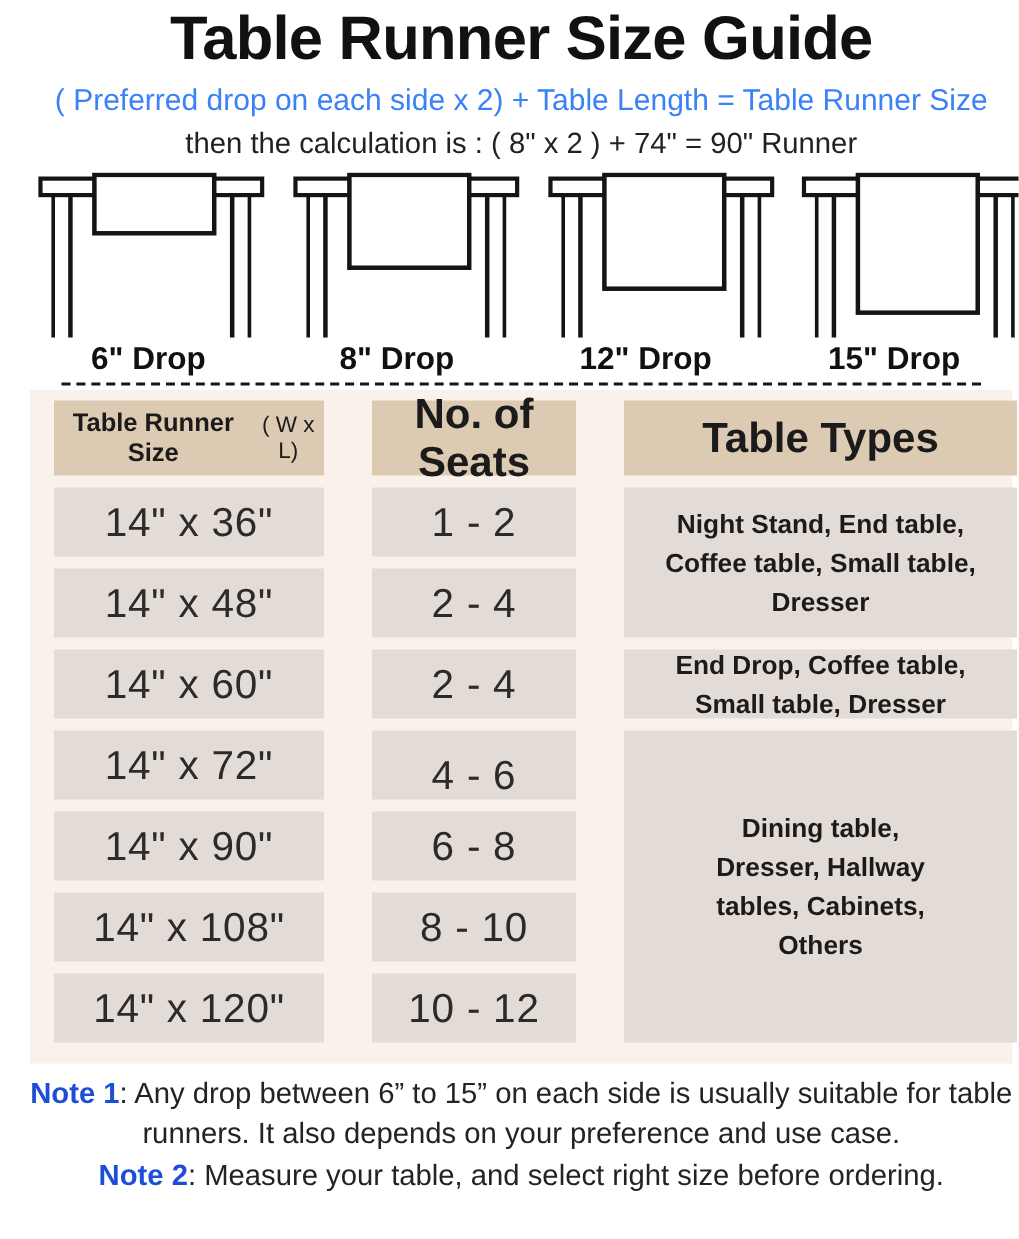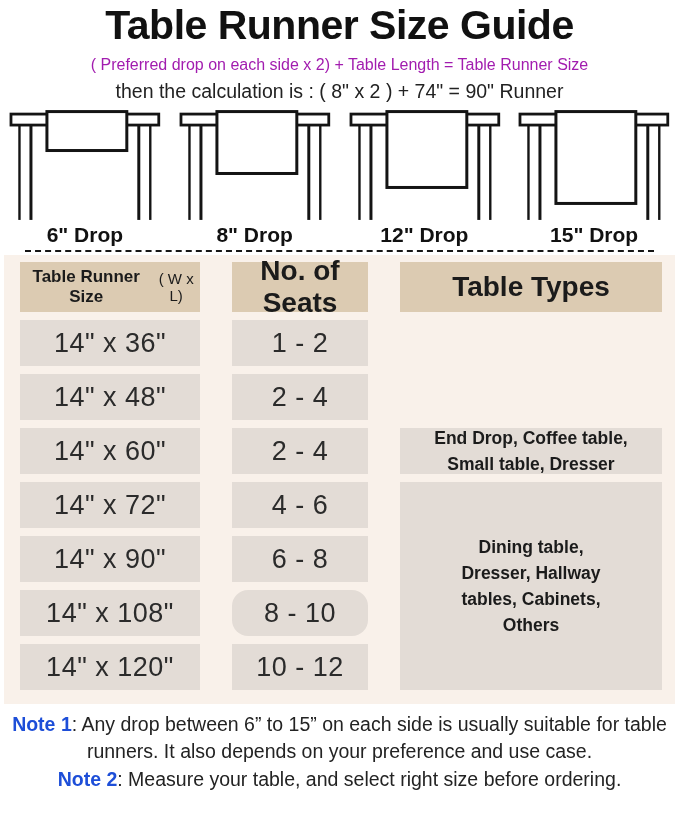--- a/index.html
+++ b/index.html
@@ -3,36 +3,36 @@
 <meta charset="utf-8">
 <style>
   * { box-sizing: border-box; margin: 0; padding: 0; }
   html, body { width: 679px; height: 826px; }
   body {
     background: #ffffff;
     font-family: "Liberation Sans", "DejaVu Sans", sans-serif;
     color: #1b1b1b;
     overflow: hidden;
   }
-  .page { width: 679px; height: 620px; }
+  .page { width: 679px; height: 620px; padding-left: 16px; }
 
   
   .title {
     text-align: center;
     font-size: 41px;
     font-weight: 800;
     letter-spacing: -0.5px;
     padding-top: 2px;
     color: #111;
   }
   .formula {
     text-align: center;
-    font-size: 16px;
+    font-size: 20px;
     margin-top: 7px;
-    color: #a21caf;
+    color: #3b82f6;
   }
   .example {
     text-align: center;
     font-size: 19.5px;
     margin-top: 6px;
     color: #222;
   }
 
   
   .diagrams {
@@ -207,33 +207,36 @@
 
       <div class="cell" style="grid-column:2; grid-row:2;">
           <span class="val">1 - 2</span>
         </div>
       <div class="cell" style="grid-column:2; grid-row:3;">
           <span class="val">2 - 4</span>
         </div>
       <div class="cell" style="grid-column:2; grid-row:4;">
           <span class="val">2 - 4</span>
         </div>
-      <div class="cell" style="grid-column:2; grid-row:5;">
+      <div class="cell" style="grid-column:2; grid-row:5;align-items:flex-end;">
           <span class="val">4 - 6</span>
         </div>
       <div class="cell" style="grid-column:2; grid-row:6;">
           <span class="val">6 - 8</span>
         </div>
-      <div class="cell" style="grid-column:2; grid-row:7;border-radius:16px;">
+      <div class="cell" style="grid-column:2; grid-row:7;">
           <span class="val">8 - 10</span>
         </div>
       <div class="cell" style="grid-column:2; grid-row:8;">
           <span class="val">10 - 12</span>
         </div>
 
+      <div class="cell" style="grid-column:3; grid-row:2 / span 2;">
+        <span class="types">Night Stand, End table, Coffee table, Small table, Dresser</span>
+      </div>
       <div class="cell" style="grid-column:3; grid-row:4;">
         <span class="types">End Drop, Coffee table, Small table, Dresser</span>
       </div>
       <div class="cell" style="grid-column:3; grid-row:5 / span 4;">
         <span class="types" style="padding:0 60px;">Dining table, Dresser, Hallway tables, Cabinets, Others</span>
       </div>
 
     </div>
   </div>
 

